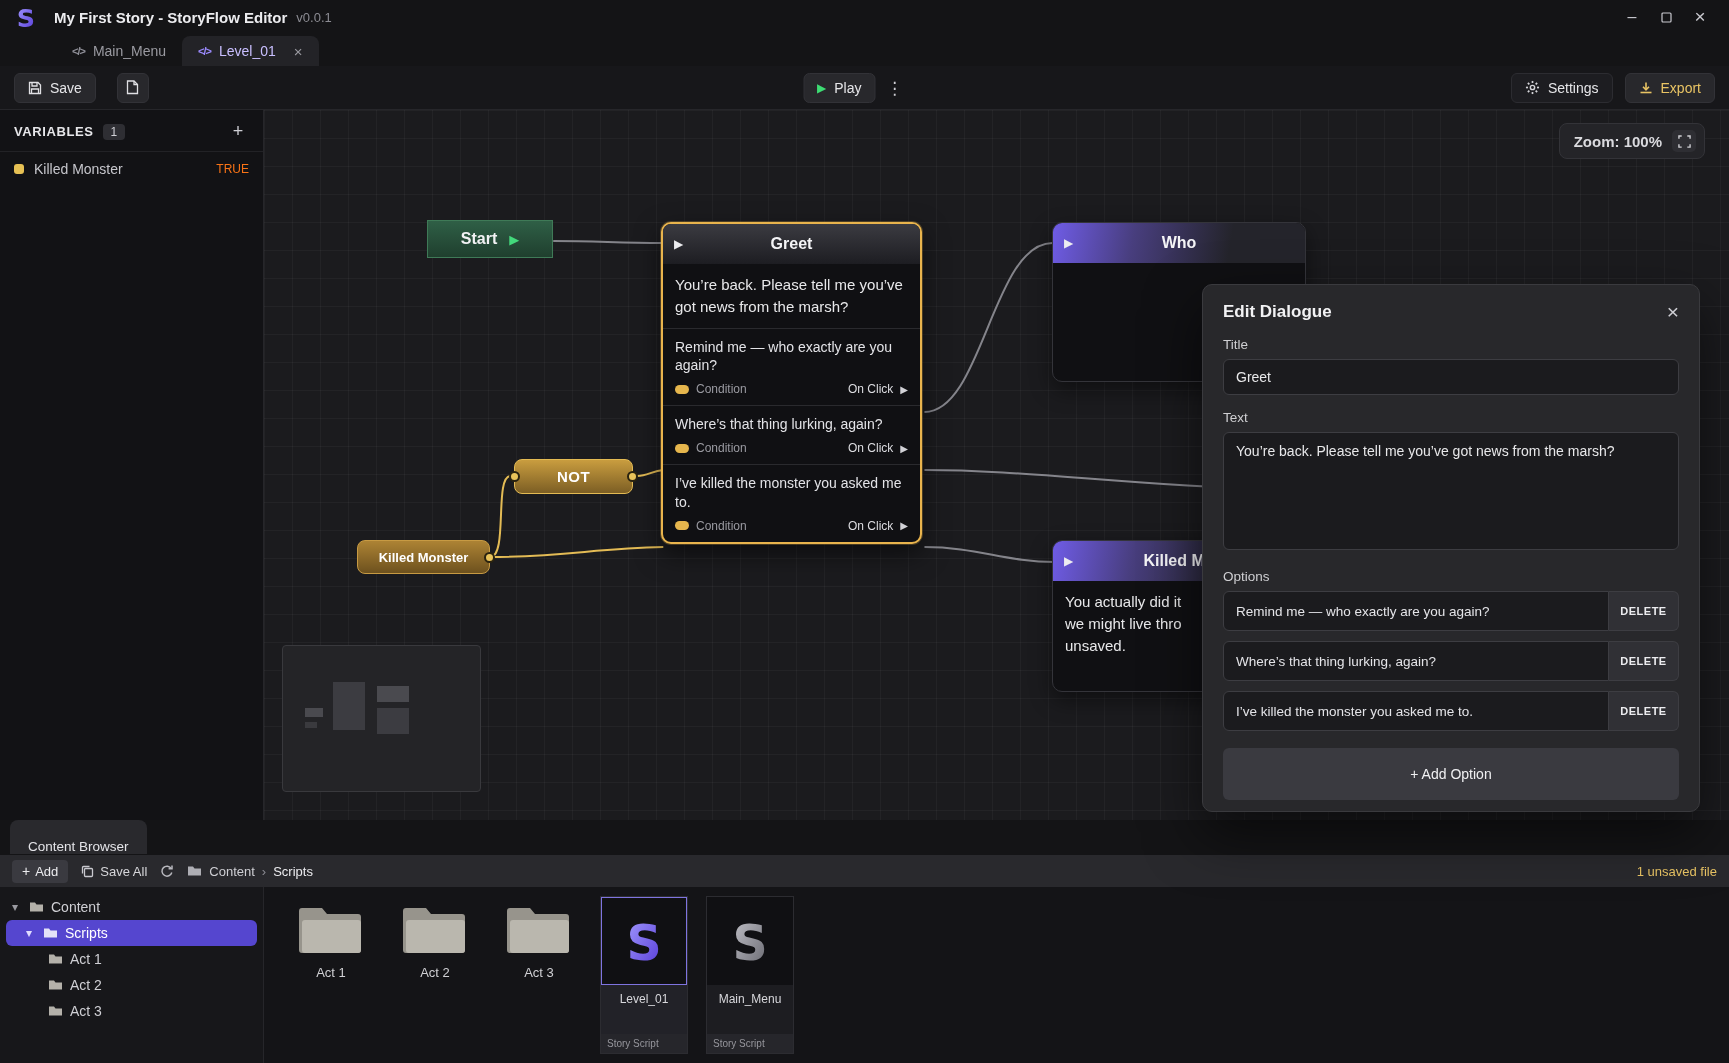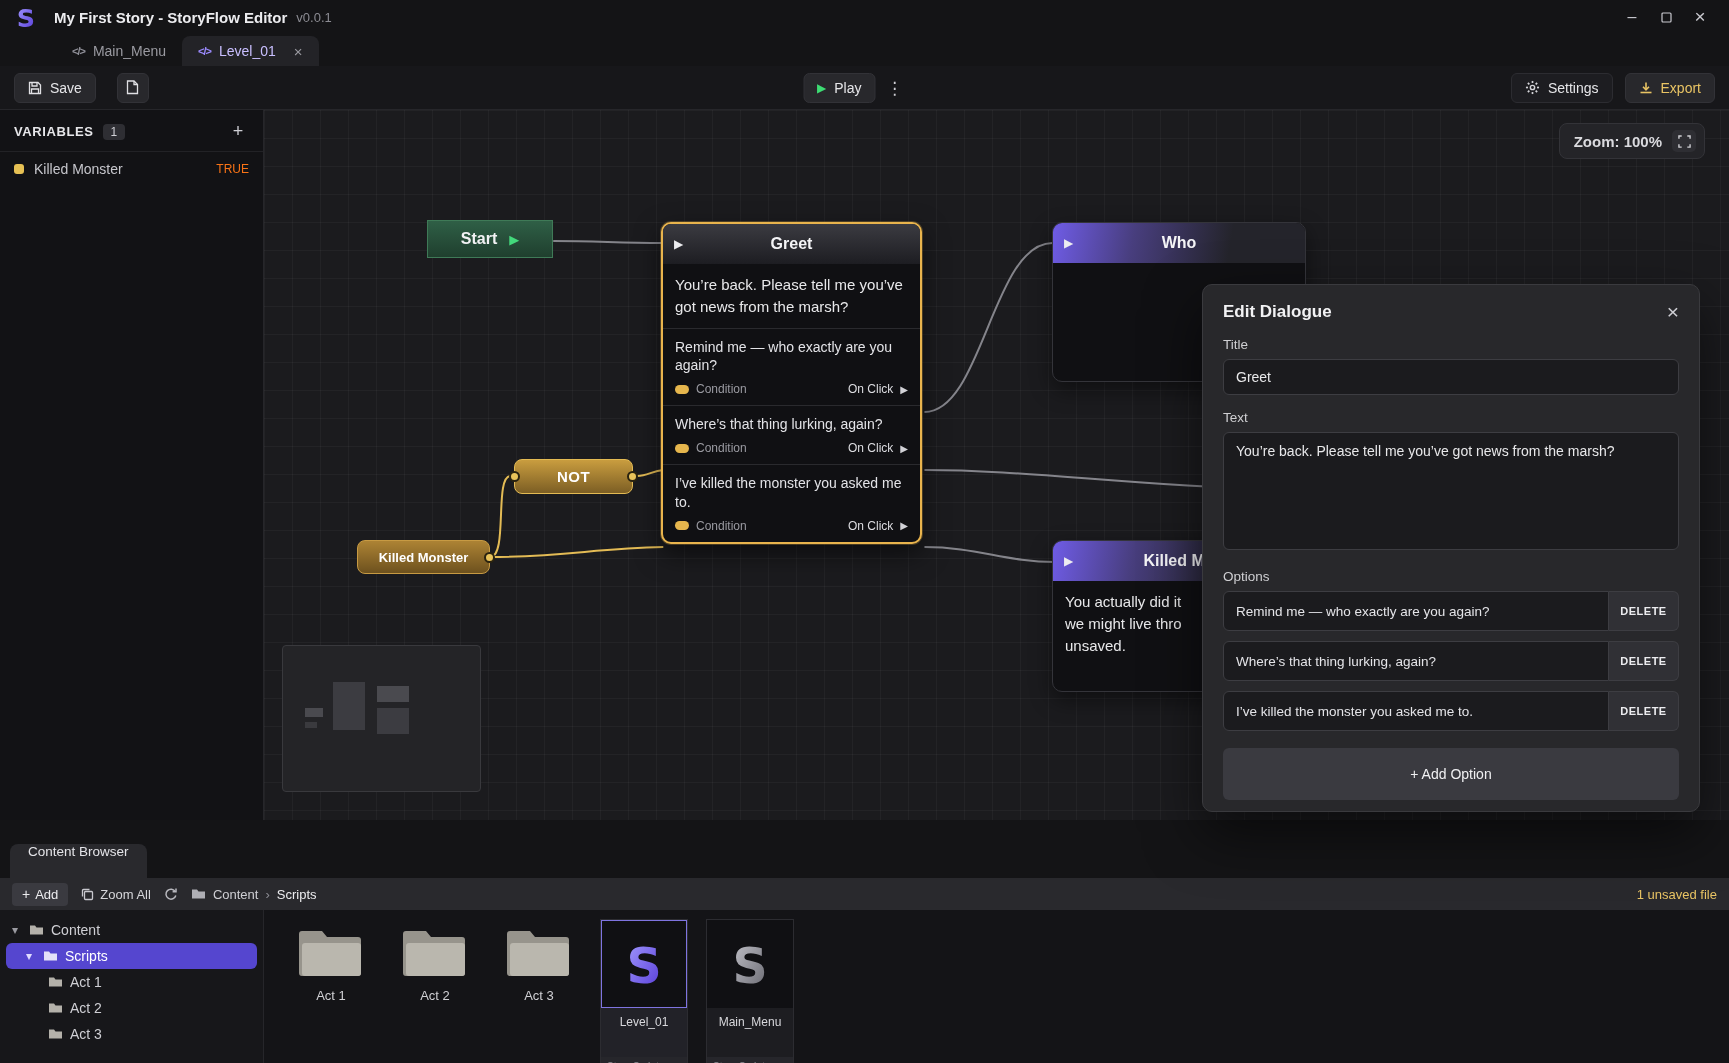--- a/index.html
+++ b/index.html
@@ -107,21 +107,21 @@
   .ed-input { width:100%; height:36px; background:#1b1b1e; border:1px solid #3d3d42; border-radius:6px; color:#e8e8ea; font-size:14px; padding:0 12px; font-family:inherit; outline:none; }
   .ed-textarea { width:100%; height:118px; background:#1b1b1e; border:1px solid #3d3d42; border-radius:6px; color:#e8e8ea; font-size:14px; padding:9px 12px; line-height:1.4; resize:none; font-family:inherit; outline:none; }
   .ed-opt-row { display:flex; margin-bottom:10px; }
   .ed-opt-input { flex:1; height:40px; background:#1b1b1e; border:1px solid #3d3d42; border-radius:6px 0 0 6px; color:#e4e4e8; font-size:13.5px; padding:0 12px; font-family:inherit; outline:none; }
   .ed-del { width:70px; height:40px; background:#303035; border:1px solid #3d3d42; border-left:none; border-radius:0 6px 6px 0; color:#ececef; font-size:11px; font-weight:bold; letter-spacing:.5px; display:flex; align-items:center; justify-content:center; }
   .ed-footer { display:flex; gap:14px; margin-top:17px; }
   .ed-add { flex:1; height:52px; background:#3a3a40; border-radius:6px; display:flex; align-items:center; justify-content:center; font-size:14px; color:#f0f0f2; }
   .ed-save { flex:1; height:40px; background:#222226; border-radius:6px; display:flex; align-items:center; justify-content:center; font-size:14px; color:#7d7d84; }
   
   .cbrowser { position:absolute; top:820px; left:0; right:0; bottom:0; background:#141416; }
-  .cb-tab { display:inline-flex; align-items:flex-start; height:34px; margin-left:10px; padding:0 18px; background:#29292d; border-radius:8px 8px 0 0; font-size:13.5px; color:#e4e4e8;margin-top:24px; }
+  .cb-tab { display:inline-flex; align-items:flex-end; height:34px; margin-left:10px; padding:0 18px; background:#29292d; border-radius:8px 8px 0 0; font-size:13.5px; color:#e4e4e8; }
   .cb-toolbar { height:32px; background:#29292d; display:flex; align-items:center; padding:0 12px; gap:13px; }
   .cb-add { display:flex; align-items:center; gap:5px; background:#3a3a40; border-radius:4px; height:23px; padding:0 10px; font-size:13px; color:#ececef; }
   .cb-add .pl { font-size:14px; }
   .cb-saveall { display:flex; align-items:center; gap:6px; font-size:13px; color:#d6d6da; }
   .cb-refresh { display:flex; align-items:center; }
   .cb-crumb { display:flex; align-items:center; gap:7px; font-size:13px; }
   .crumb-root { color:#cfcfd4; } .crumb-sep { color:#8b8b92; } .crumb-cur { color:#ececef; }
   .cb-unsaved { margin-left:auto; font-size:13px; color:#e9c464; }
   .cb-body { display:flex; height:177px; }
   .cb-tree { width:264px; background:#17171a; border-right:1px solid #26262a; padding:7px 6px; }
@@ -396,21 +396,21 @@
   <div class="cb-toolbar">
     <div class="cb-add">
       <span class="pl">+</span>
       <span>Add</span>
     </div>
     <div class="cb-saveall">
       <svg width="13" height="13" viewBox="0 0 13 13" fill="none" stroke="#c8c8ce" stroke-width="1.3">
         <rect x="3.5" y="3.5" width="8" height="8" rx="1"></rect>
           <path d="M1.5 8.5 v-6 a1 1 0 0 1 1 -1 h6"></path>
       </svg>
-      <span>Zoom All</span>
+      <span>Save All</span>
     </div>
     <div class="cb-refresh">
       <svg width="14" height="14" viewBox="0 0 14 14" fill="none" stroke="#b8b8be" stroke-width="1.5">
         <path d="M11.8 8.5 A5 5 0 1 1 11.3 4.6"></path>
           <path d="M8.6 4.8 h3.4 v-3.4"></path>
       </svg>
     </div>
     <div class="cb-crumb">
       <svg width="15" height="12" viewBox="0 0 15 12">
           <path d="M1 1.5 h5 l1.5 2 h6.5 v7 h-13 z" fill="#aeaeb4"></path>

